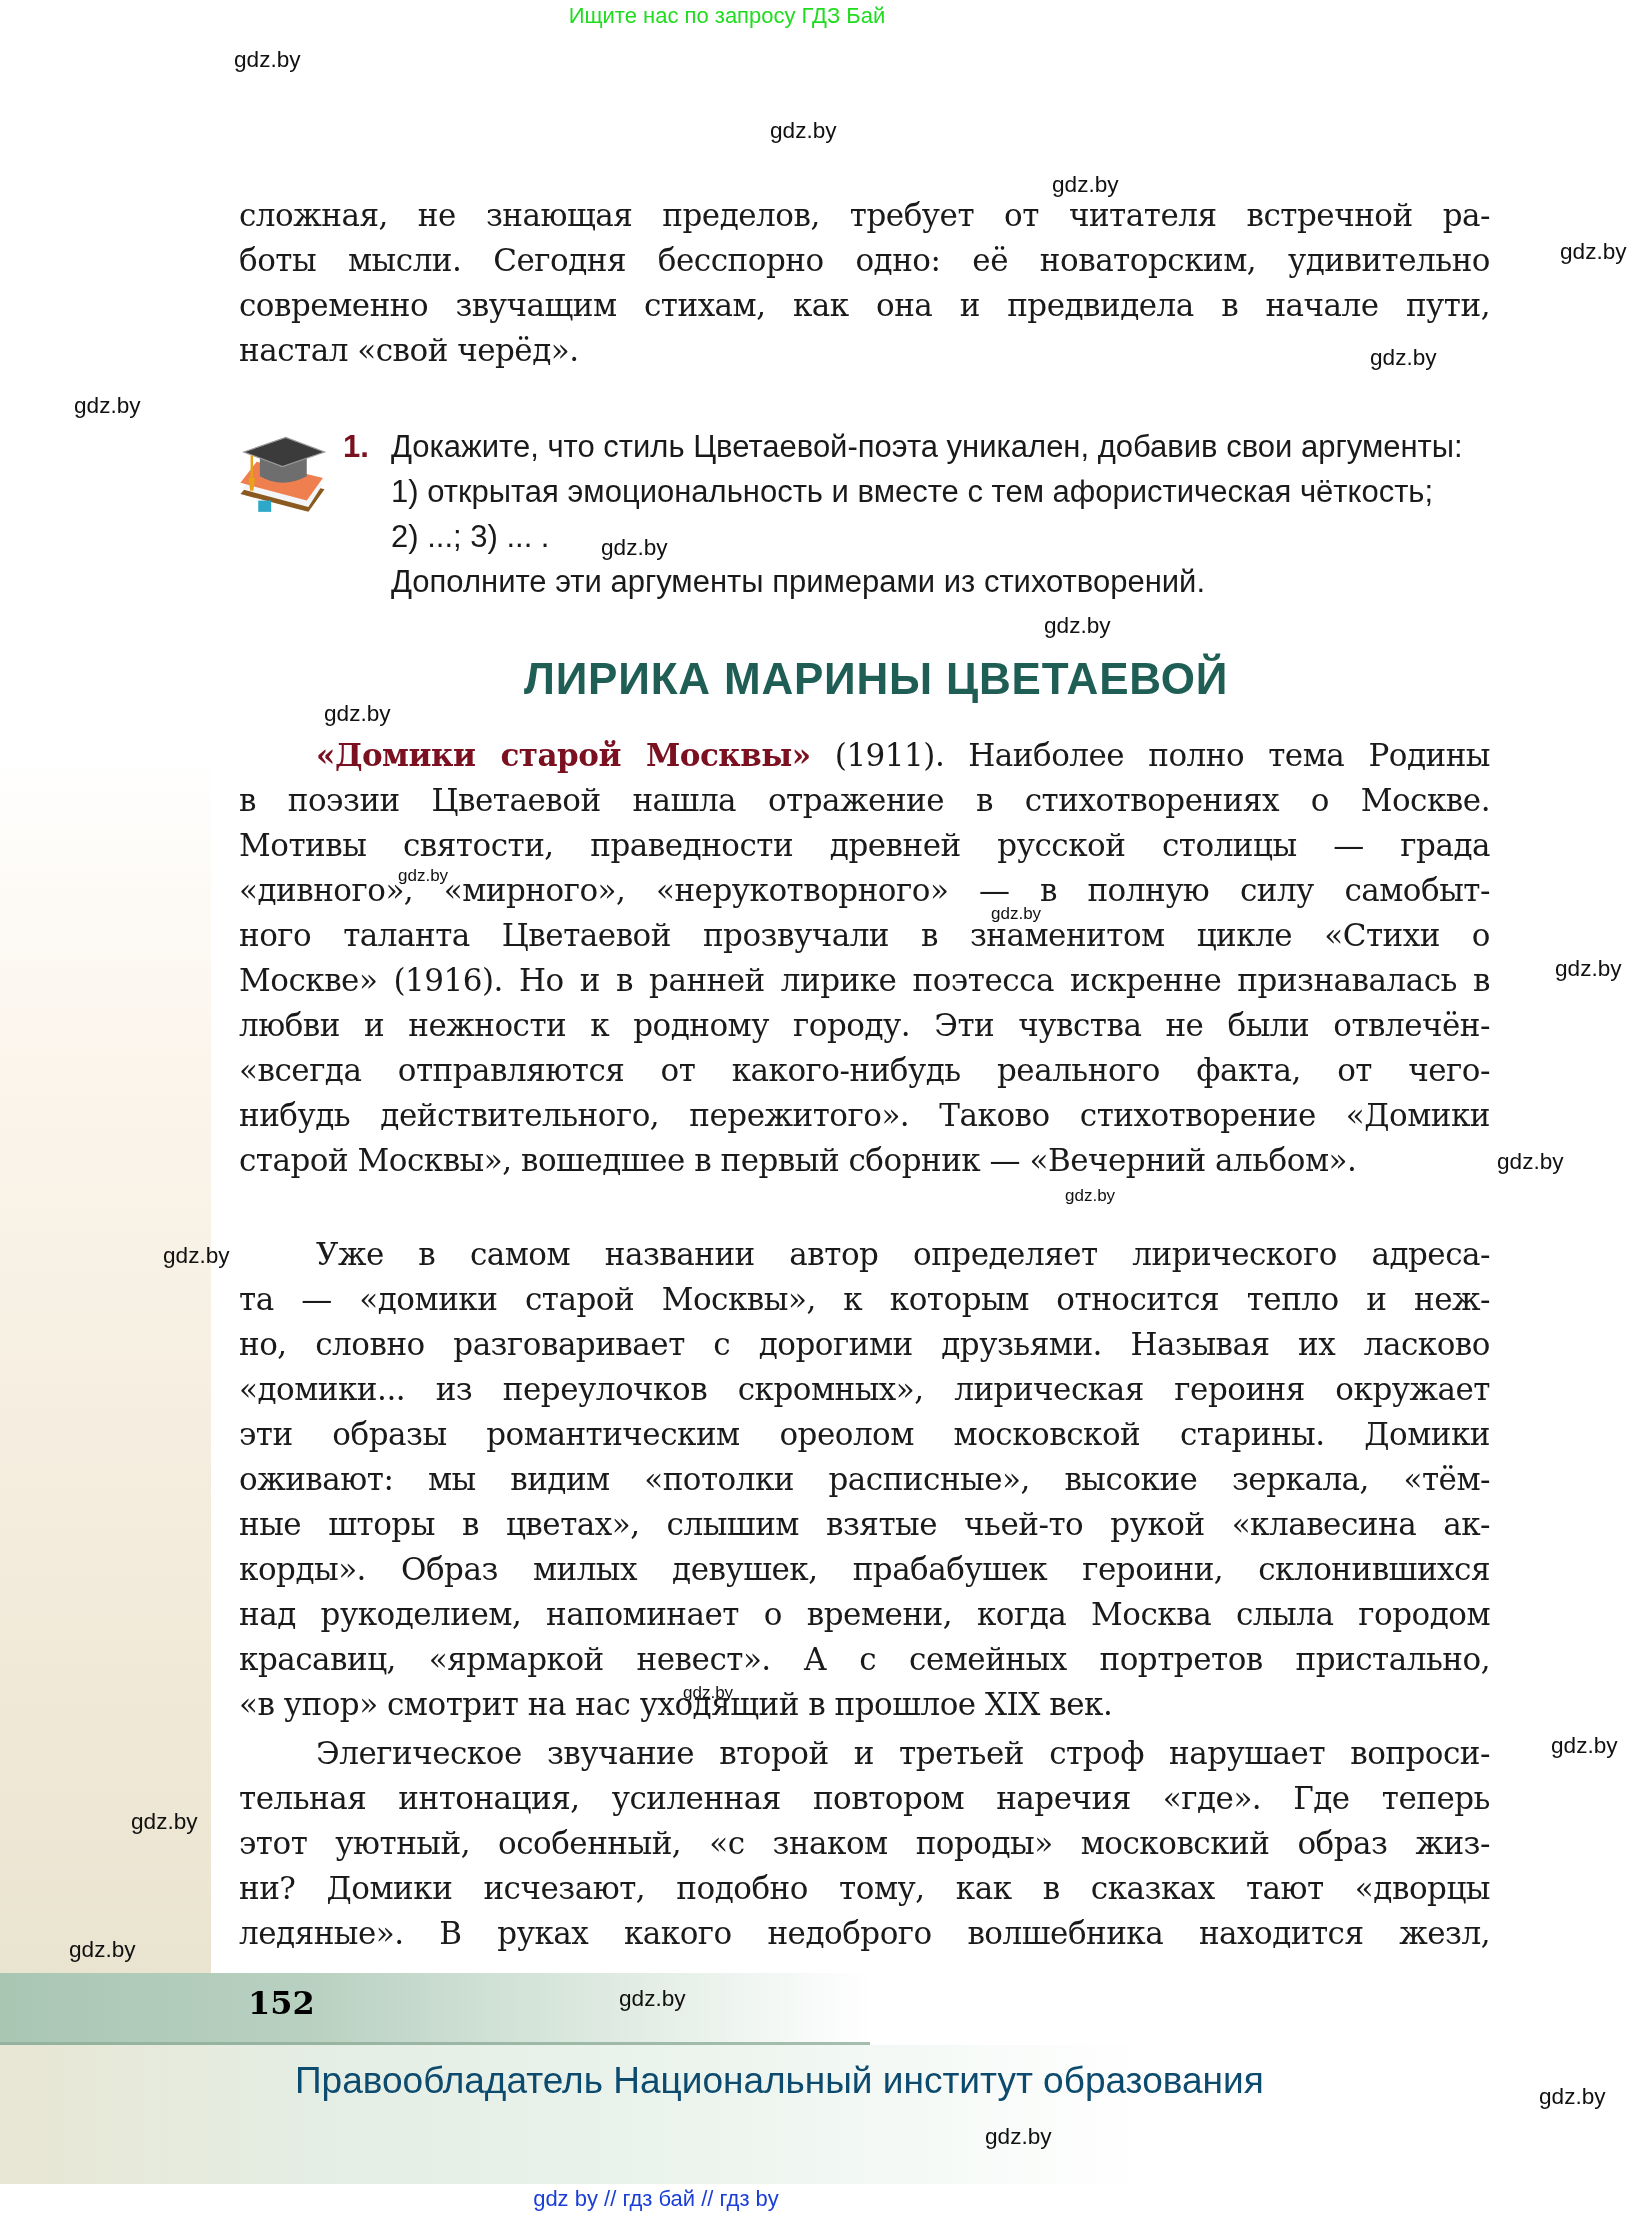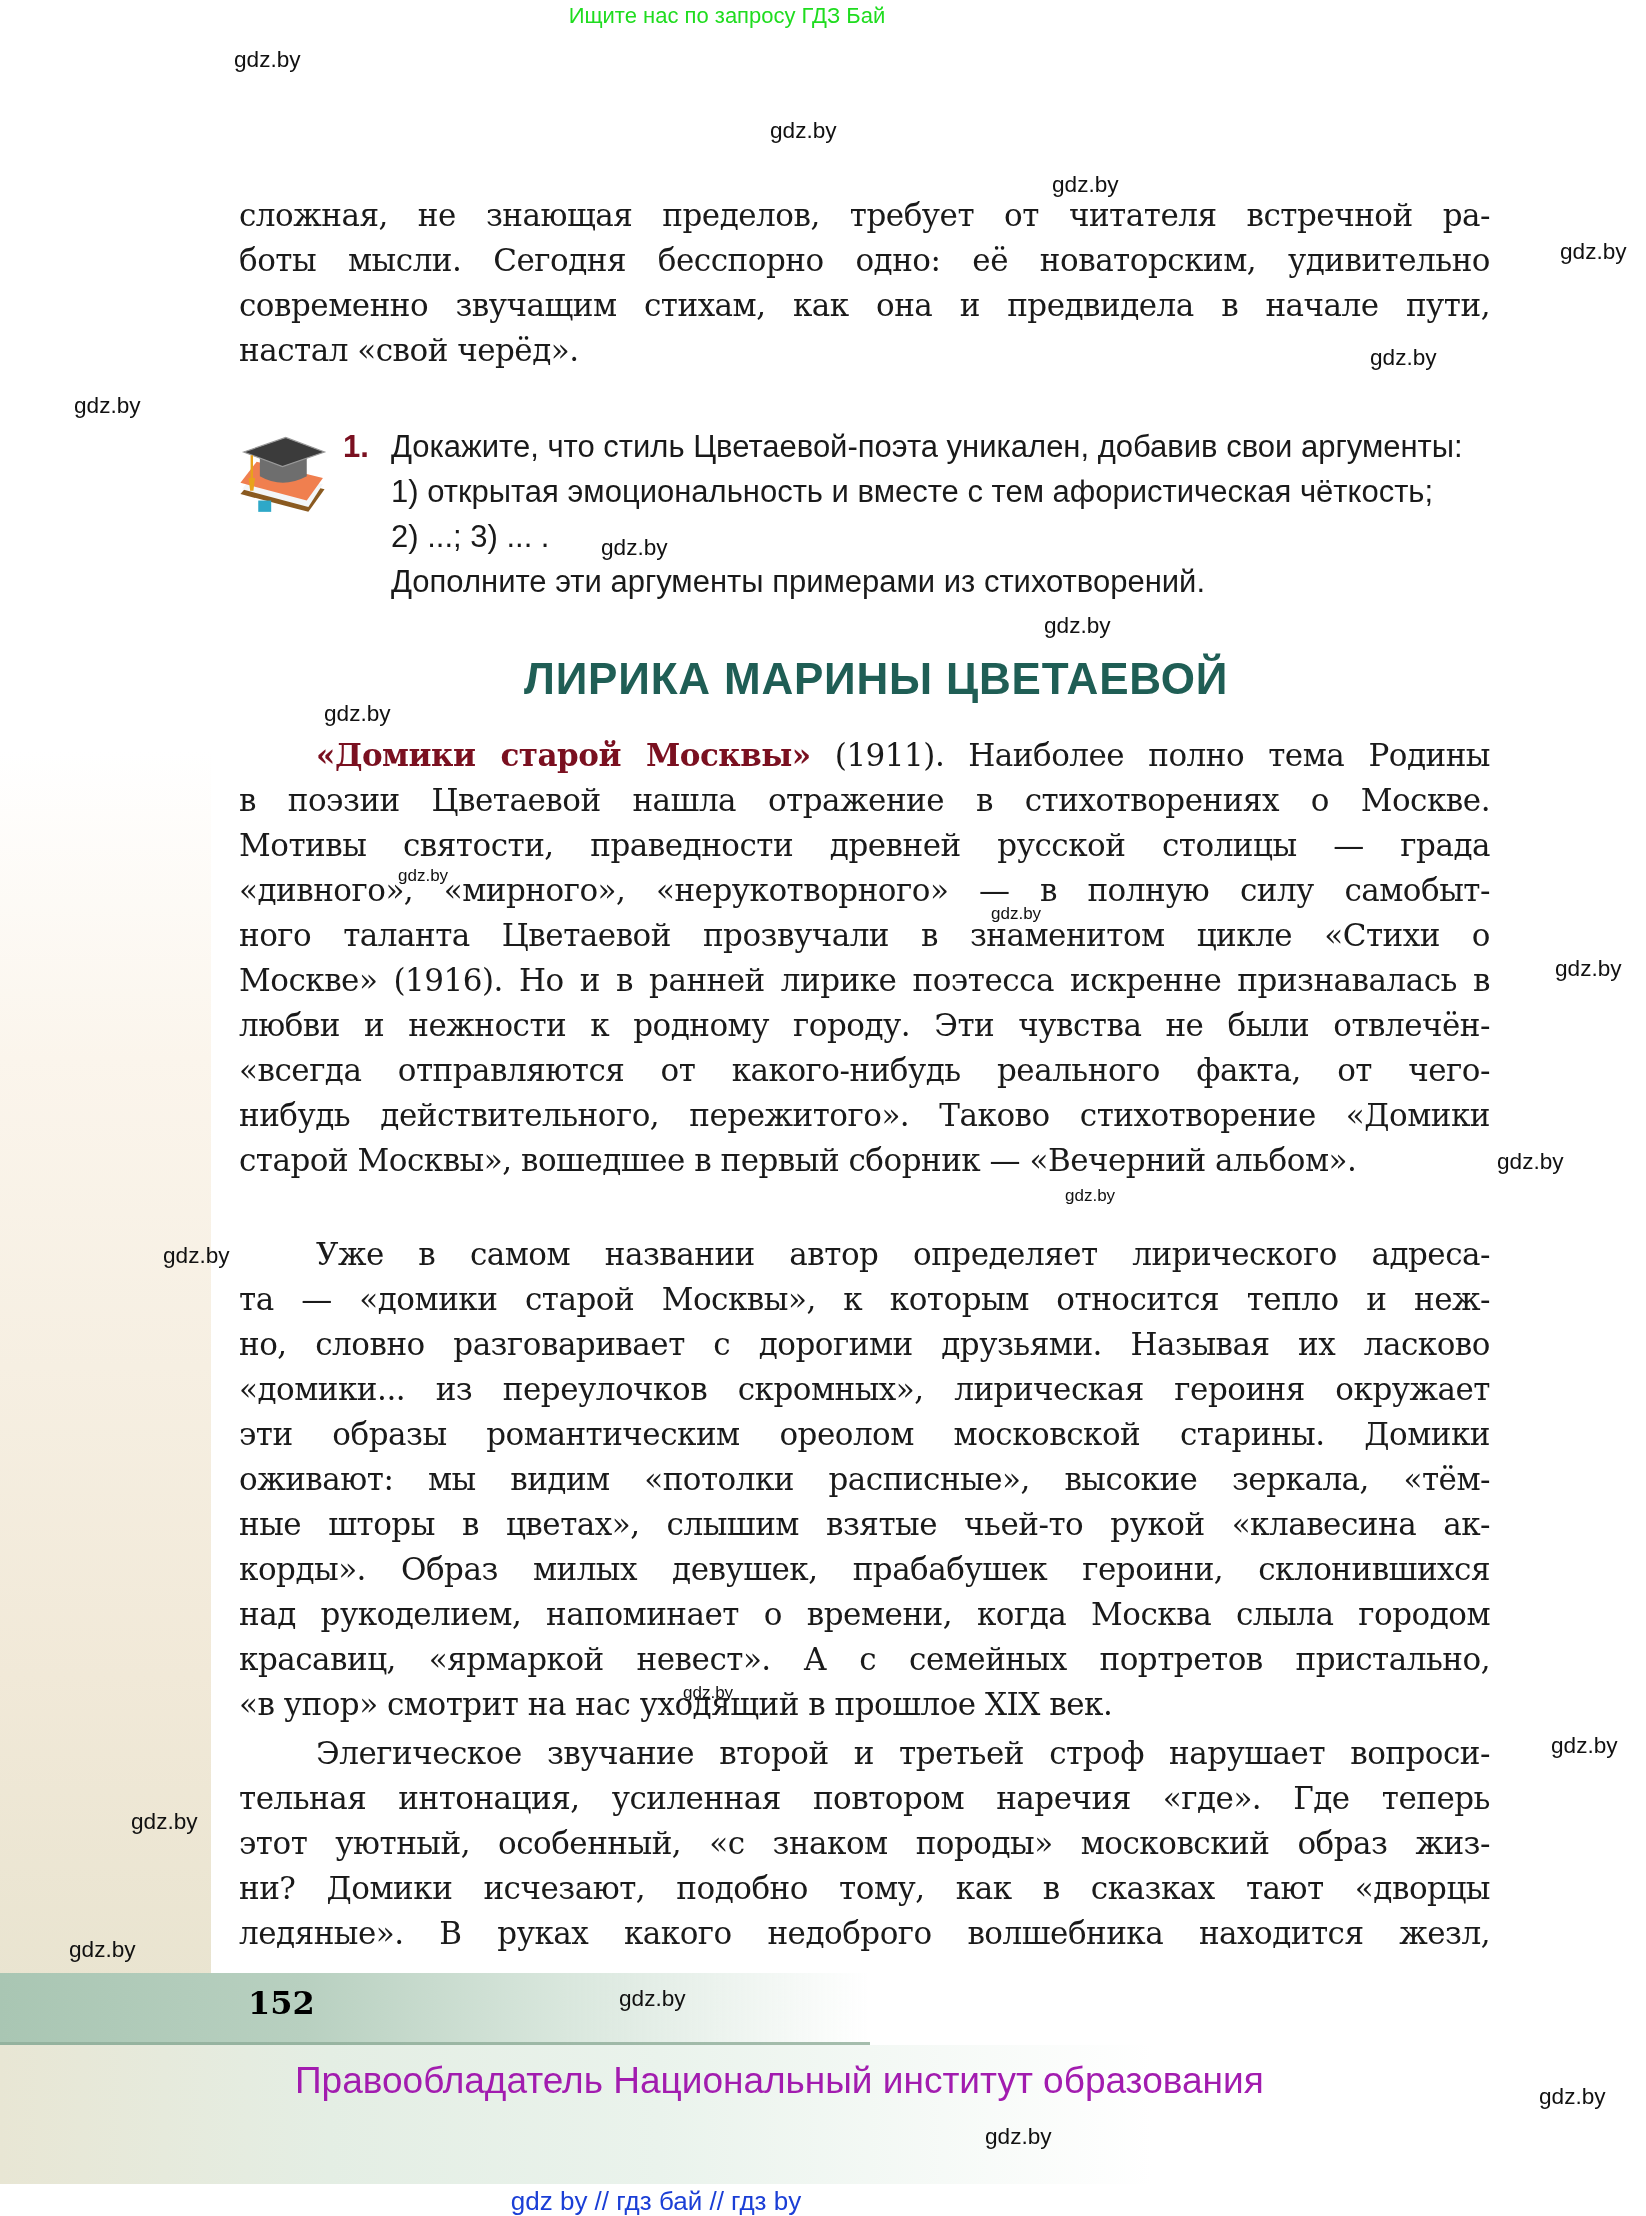--- a/index.html
+++ b/index.html
@@ -52,25 +52,25 @@
     position: absolute; left: 524px; top: 654px;
     font-family: "Liberation Sans", sans-serif; font-weight: bold; font-size: 44px; color: #1f5e55;
     letter-spacing: 0.8px; white-space: nowrap;
   }
   .page-number {
     position: absolute; left: 248px; top: 1984px;
     font-family: "DejaVu Serif", serif; font-weight: bold; font-size: 32px; color: #000000;
   }
   .copyright {
     position: absolute; left: 295px; top: 2060px;
-    font-family: "Liberation Sans", sans-serif; font-size: 37px; color: #a21caf; white-space: nowrap;
+    font-family: "Liberation Sans", sans-serif; font-size: 37px; color: #0c4a6e; white-space: nowrap;
   }
   .bottom-links {
     position: absolute; left: 0; top: 2186px; width: 1312px; text-align: center;
-    font-family: "Liberation Sans", sans-serif; font-size: 26px; color: #1b3fd6;
+    font-family: "Liberation Sans", sans-serif; font-size: 22px; color: #1b3fd6;
   }
 </style>
 </head>
 <body>
 
 <div class="left-margin"></div>
 <div class="footer-band"></div>
 <div class="footer-lower"></div>
 
 <div class="top-banner">Ищите нас по запросу ГДЗ Бай</div>

